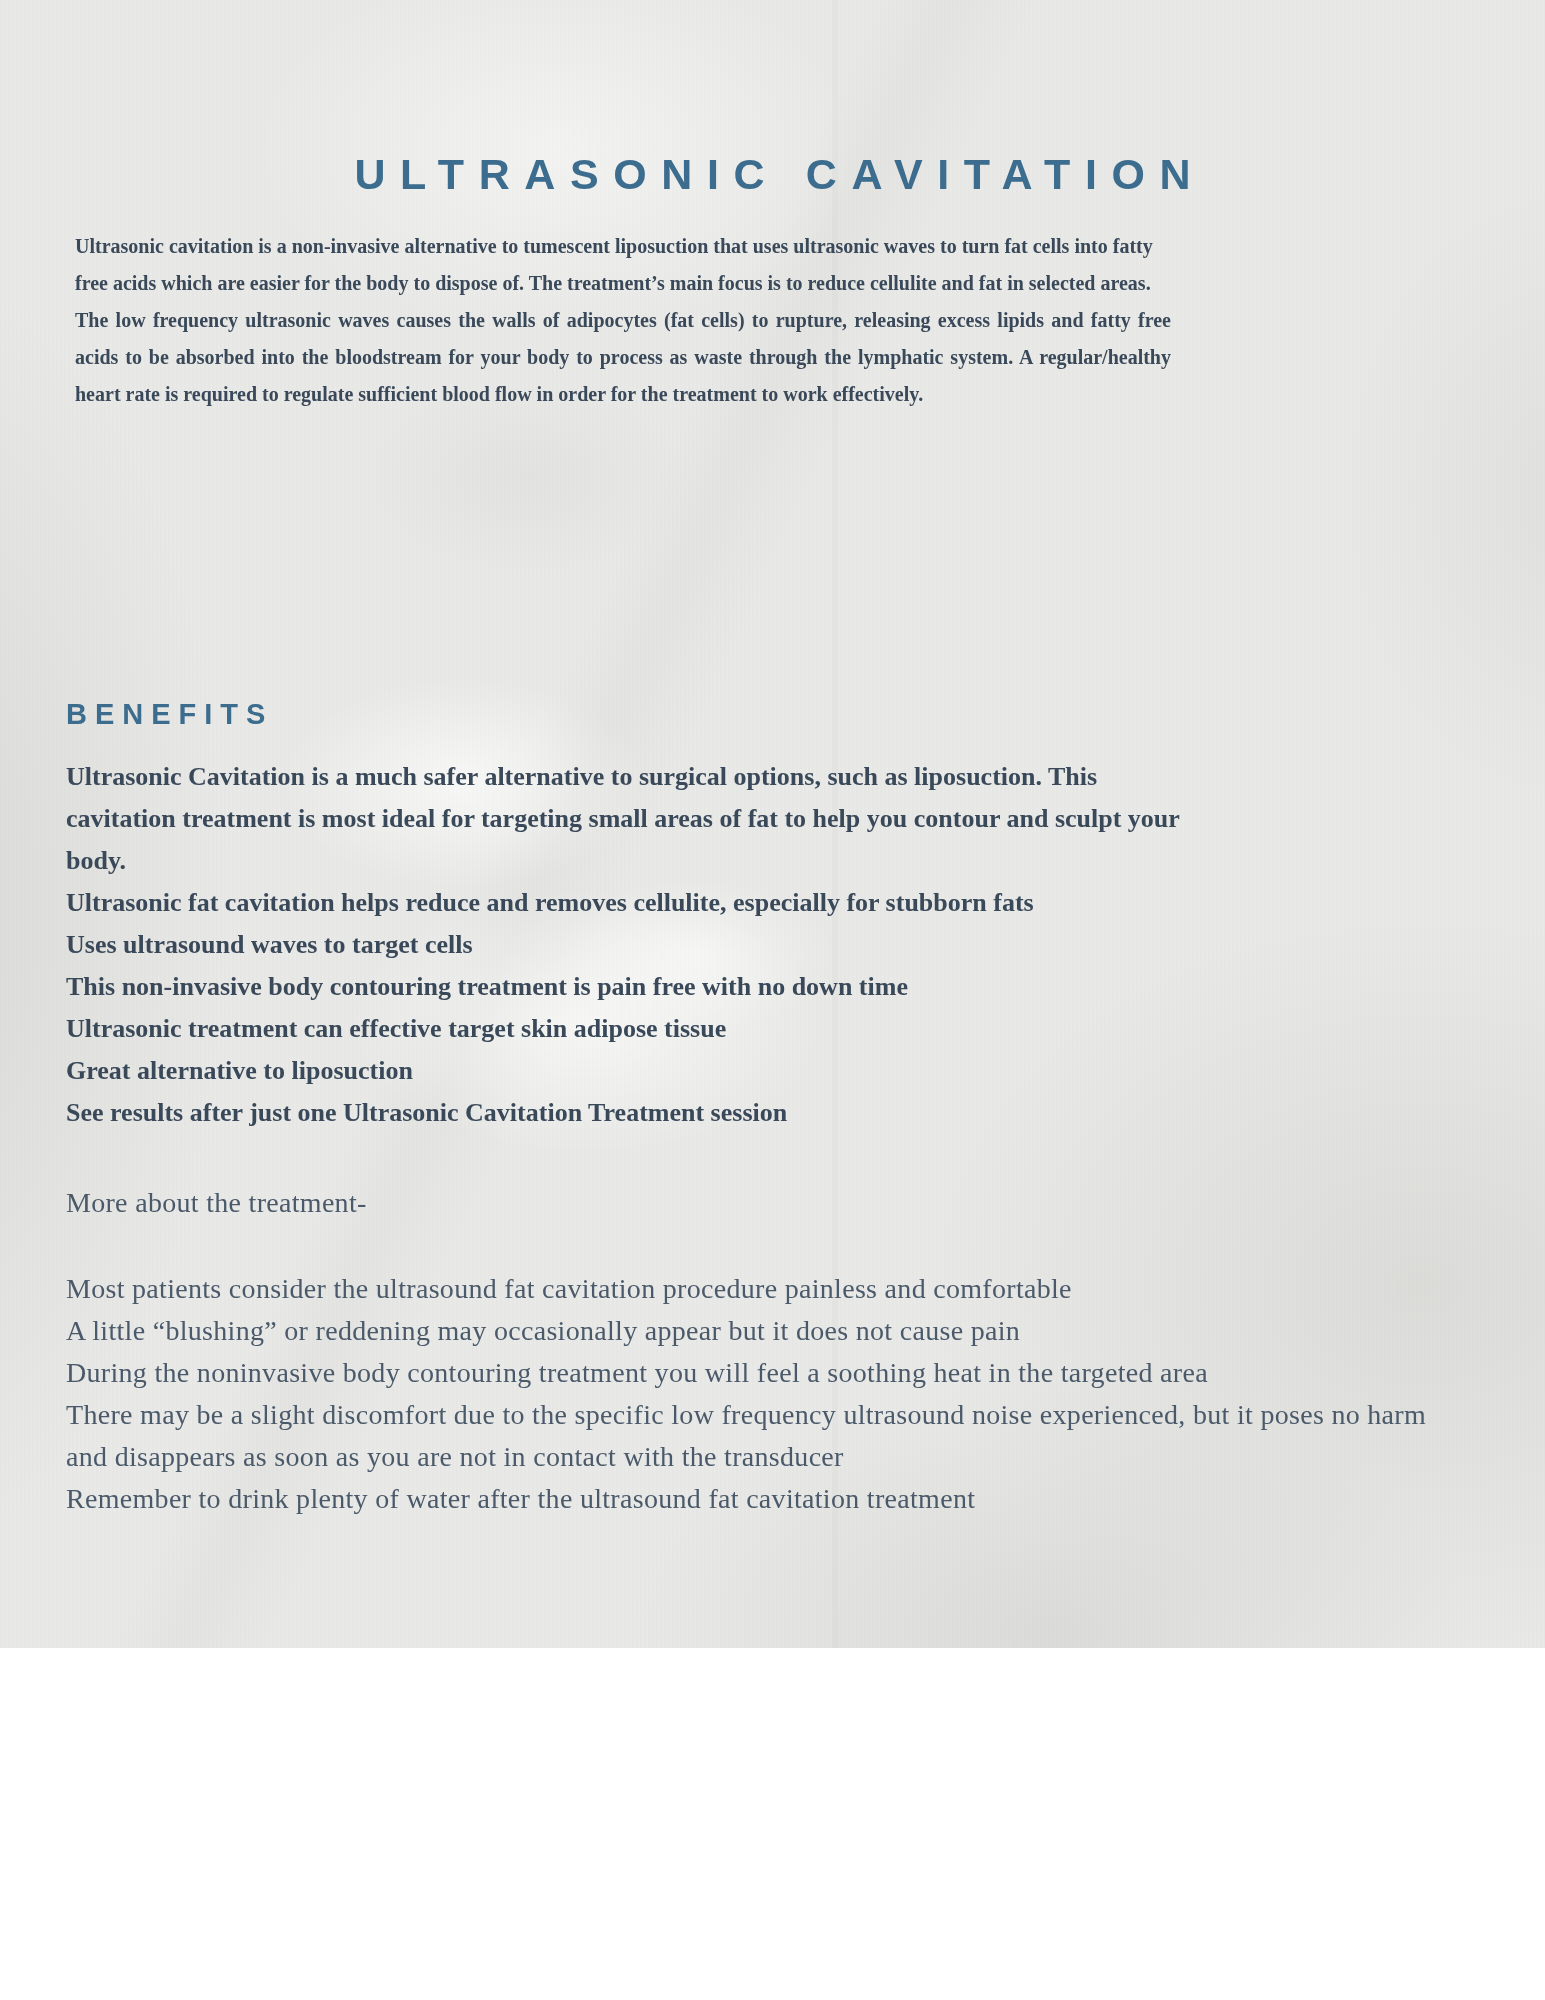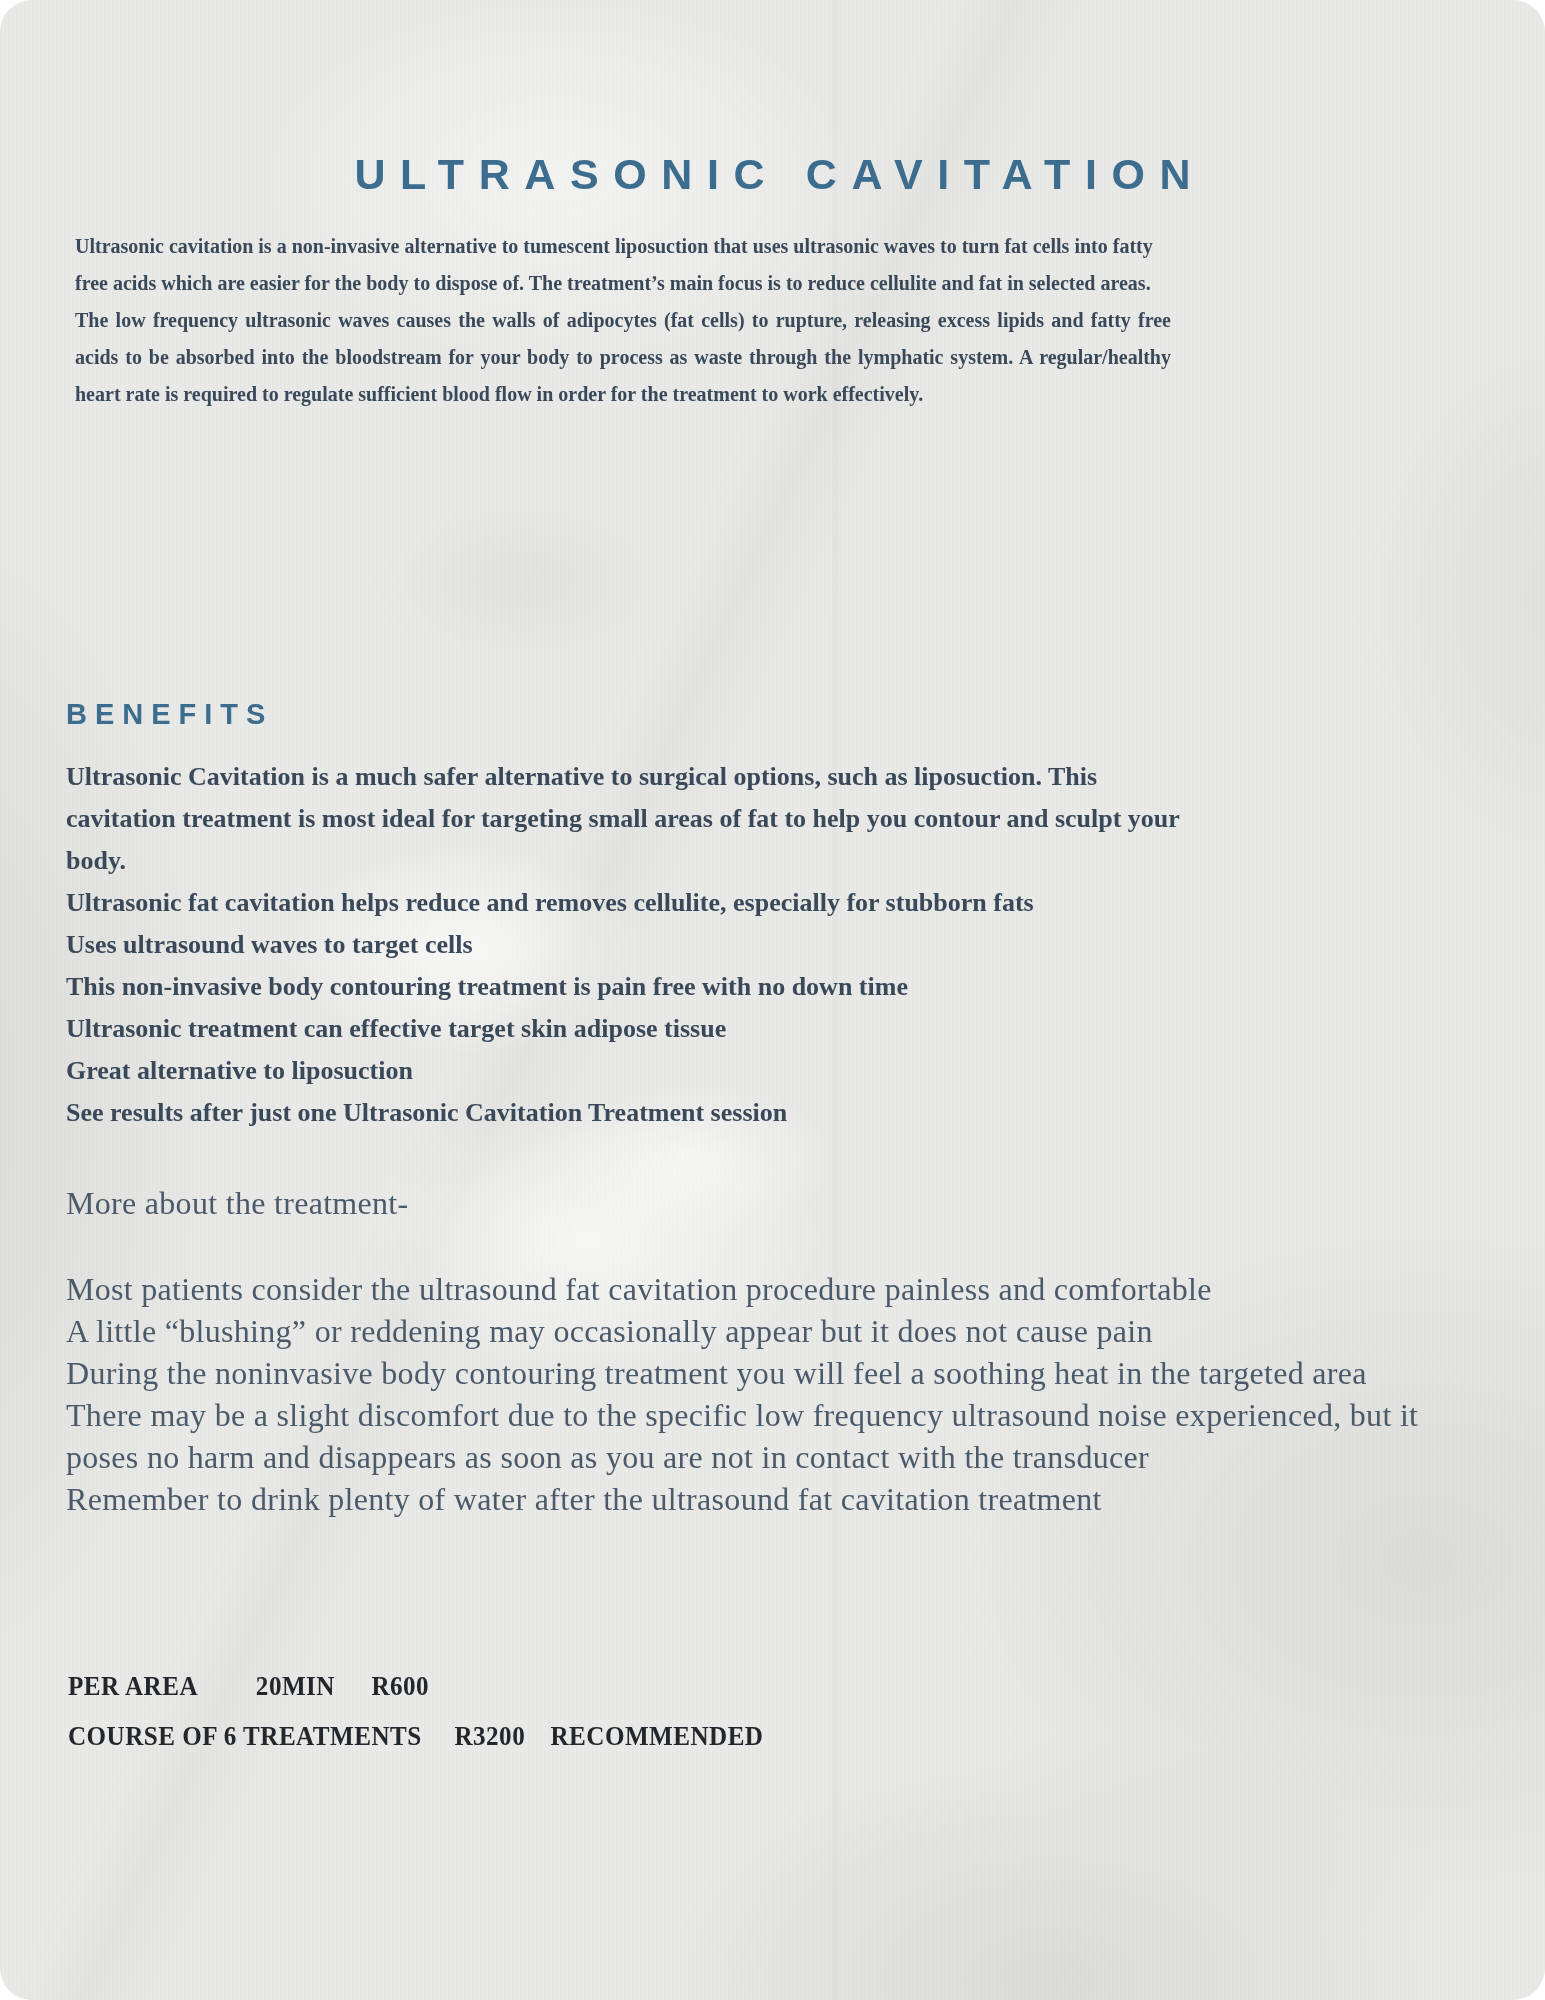--- a/index.html
+++ b/index.html
@@ -1,42 +1,41 @@
 <!DOCTYPE html>
 <html style="--accent: #3d6d8e; --body-text: #3a4959; --muted-text: #4b5a6a; --pricing-text: #23262c; --background: #e9e9e7;"><head>
 <meta charset="utf-8">
 <style>
   html, body { margin: 0; padding: 0; }
   body { font-family: "Liberation Serif", serif; }
 
   .page {
     position: relative;
     width: 1545px;
-    height: 2000px;
+    height: 1648px;
     overflow: hidden;
     background-color: var(--background, #e9e9e7);
     background-image:
       
       linear-gradient(90deg, rgba(0,0,0,0) 53.8%, rgba(120,120,118,0.05) 54.0%, rgba(0,0,0,0) 54.4%),
       
       radial-gradient(ellipse 260px 150px at 30% 47.5%, rgba(255,255,255,0.65), rgba(255,255,255,0) 70%),
       radial-gradient(ellipse 340px 190px at 38% 62%, rgba(255,255,255,0.6), rgba(255,255,255,0) 70%),
       radial-gradient(ellipse 200px 110px at 45% 58%, rgba(255,255,255,0.5), rgba(255,255,255,0) 70%),
       radial-gradient(ellipse 420px 260px at 36% 9%, rgba(250,250,249,0.55), rgba(255,255,255,0) 72%),
       
       radial-gradient(ellipse 420px 900px at -4% 55%, rgba(195,195,191,0.40), rgba(195,195,191,0) 70%),
       radial-gradient(ellipse 700px 520px at 92% 78%, rgba(203,203,199,0.45), rgba(203,203,199,0) 72%),
       radial-gradient(ellipse 560px 330px at 68% 99%, rgba(198,198,194,0.40), rgba(198,198,194,0) 75%),
       radial-gradient(ellipse 300px 420px at 101% 30%, rgba(208,208,204,0.35), rgba(208,208,204,0) 75%),
       radial-gradient(ellipse 240px 140px at 34% 29%, rgba(214,214,210,0.35), rgba(214,214,210,0) 70%),
       
       linear-gradient(115deg, rgba(0,0,0,0) 38%, rgba(160,160,156,0.07) 41%, rgba(0,0,0,0) 45%),
       
       repeating-linear-gradient(90deg, rgba(0,0,0,0.012) 0 2px, rgba(255,255,255,0.012) 2px 4px);
-    border-radius: 32px;
   }
 
   .title {
     position: absolute;
     top: 150px; left: 0; right: 0;
     margin: 0;
     text-align: center;
     text-indent: 0.34em;
     letter-spacing: 0.34em;
     font-family: "Liberation Sans", sans-serif;
@@ -76,21 +75,21 @@
     line-height: 42px;
     font-weight: 700;
     color: var(--body-text, #3a4959);
   }
   .benefits-list p { margin: 0; }
 
   .more-section {
     position: absolute;
     left: 66px; top: 1182px;
     width: 1400px;
-    font-size: 32px;
+    font-size: 28px;
     line-height: 42px;
     letter-spacing: 0.3px;
     font-weight: 400;
     color: var(--muted-text, #4b5a6a);
   }
   .more-section p { margin: 0; }
   .more-heading { margin-bottom: 44px !important; }
 
   .pricing {
     position: absolute;

